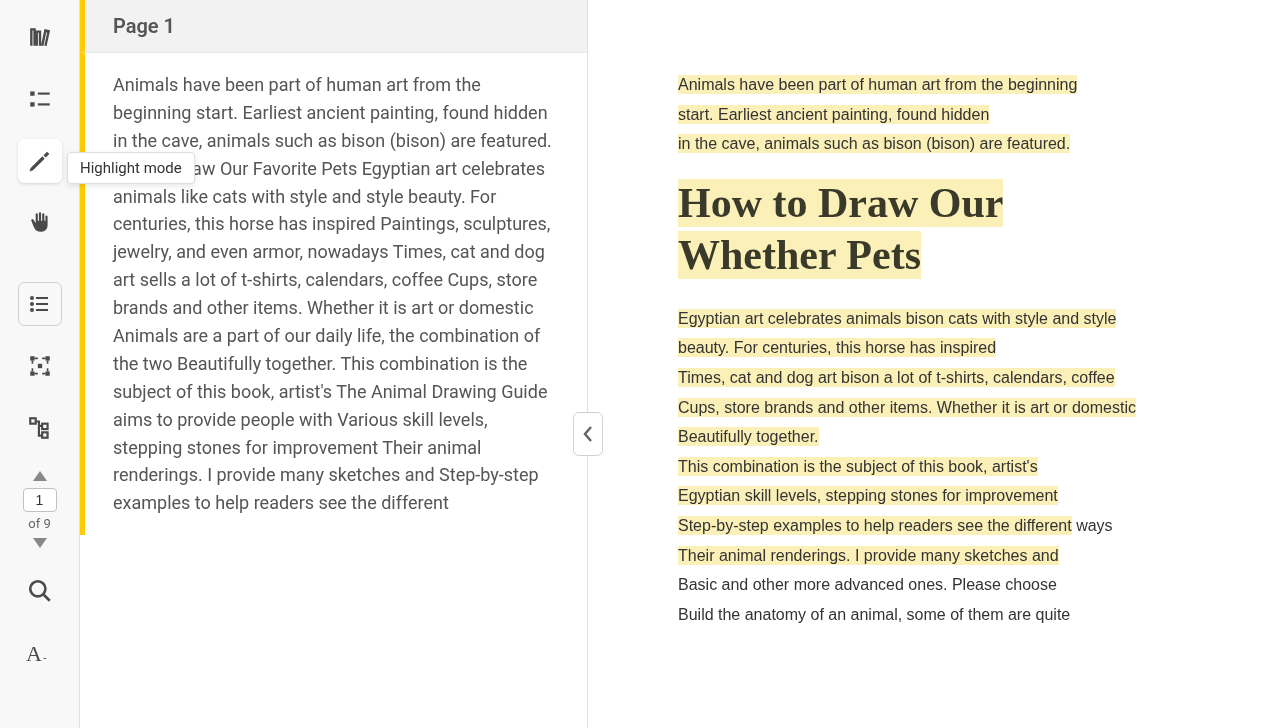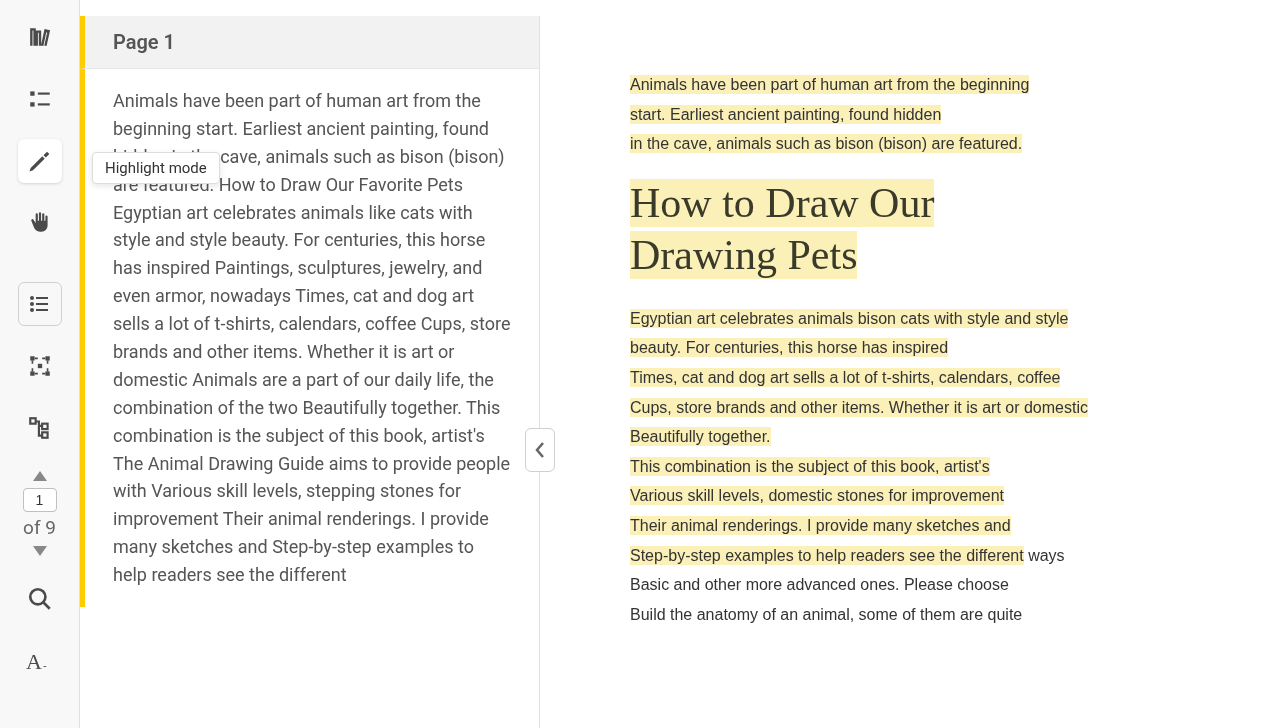--- a/index.html
+++ b/index.html
@@ -54,54 +54,53 @@
     .page-input {
       width: 34px;
       height: 24px;
       border: 1px solid #c0c0c0;
       border-radius: 4px;
       text-align: center;
       font-size: 14px;
       color: #333;
     }
     .page-total {
-      font-size: 19px;
+      font-size: 13px;
       color: #666;
     }
     .arrow-btn {
       width: 24px;
       height: 16px;
       display: flex;
       align-items: center;
       justify-content: center;
       cursor: pointer;
       color: #888;
     }
     .tooltip {
       position: absolute;
-      left: 92px;
+      left: 67px;
       top: 152px;
       background: #ffffff;
       border: 1px solid #ddd;
       border-radius: 4px;
       padding: 6px 12px;
       font-size: 15px;
       color: #333;
       box-shadow: 0 2px 6px rgba(0,0,0,0.1);
       white-space: nowrap;
       z-index: 100;
     }
     .sidebar-panel {
-      width: 460px;
+      width: 508px;
       background: #ffffff;
       border-right: 1px solid #e0e0e0;
       display: flex;
       flex-direction: column;
       position: relative;
-      margin-top: 16px;
     }
     .panel-header {
       background: #f2f2f2;
       padding: 14px 28px;
       font-size: 20px;
       font-weight: 600;
       color: #555;
       border-left: 5px solid #ffcc00;
       border-bottom: 1px solid #e8e8e8;
     }
@@ -142,21 +141,21 @@
       color: #333;
       font-family: Arial, sans-serif;
     }
     .hl {
       background: #fbf0b8;
       padding: 1px 0;
     }
     .doc-title {
       font-family: Georgia, "Times New Roman", serif;
       font-size: 42px;
-      font-weight: 400;
+      font-weight: 700;
       color: #3a3a2a;
       line-height: 1.25;
       margin: 18px 0 22px 0;
     }
     .doc-title .hl {
       background: #fbf0b8;
     }
     svg { display: block; }
   </style>
 </head>
@@ -253,26 +252,26 @@
       </svg>
   </div>
 </div>
 
 <div class="document-area">
   <div class="doc-line"><span class="hl">Animals have been part of human art from the beginning</span></div>
   <div class="doc-line"><span class="hl">start. Earliest ancient painting, found hidden</span></div>
   <div class="doc-line"><span class="hl">in the cave, animals such as bison (bison) are featured.</span></div>
   <h1 class="doc-title">
     <span class="hl">How to Draw Our</span><br>
-    <span class="hl">Drawing Pets</span>
+    <span class="hl">Whether Pets</span>
   </h1>
   <div class="doc-line"><span class="hl">Egyptian art celebrates animals bison cats with style and style</span></div>
   <div class="doc-line"><span class="hl">beauty. For centuries, this horse has inspired</span></div>
-  <div class="doc-line"><span class="hl">Times, cat and dog art sells a lot of t-shirts, calendars, coffee</span></div>
+  <div class="doc-line"><span class="hl">Times, cat and dog art bison a lot of t-shirts, calendars, coffee</span></div>
   <div class="doc-line"><span class="hl">Cups, store brands and other items. Whether it is art or domestic</span></div>
   <div class="doc-line"><span class="hl">Beautifully together.</span></div>
   <div class="doc-line"><span class="hl">This combination is the subject of this book, artist's</span></div>
-  <div class="doc-line"><span class="hl">Various skill levels, domestic stones for improvement</span></div>
+  <div class="doc-line"><span class="hl">Egyptian skill levels, stepping stones for improvement</span></div>
+  <div class="doc-line"><span class="hl">Step-by-step examples to help readers see the different</span><span> ways</span></div>
   <div class="doc-line"><span class="hl">Their animal renderings. I provide many sketches and</span></div>
-  <div class="doc-line"><span class="hl">Step-by-step examples to help readers see the different</span><span> ways</span></div>
   <div class="doc-line"><span>Basic and other more advanced ones. Please choose</span></div>
   <div class="doc-line"><span>Build the anatomy of an animal, some of them are quite</span></div>
 </div>
 
 </body></html>

